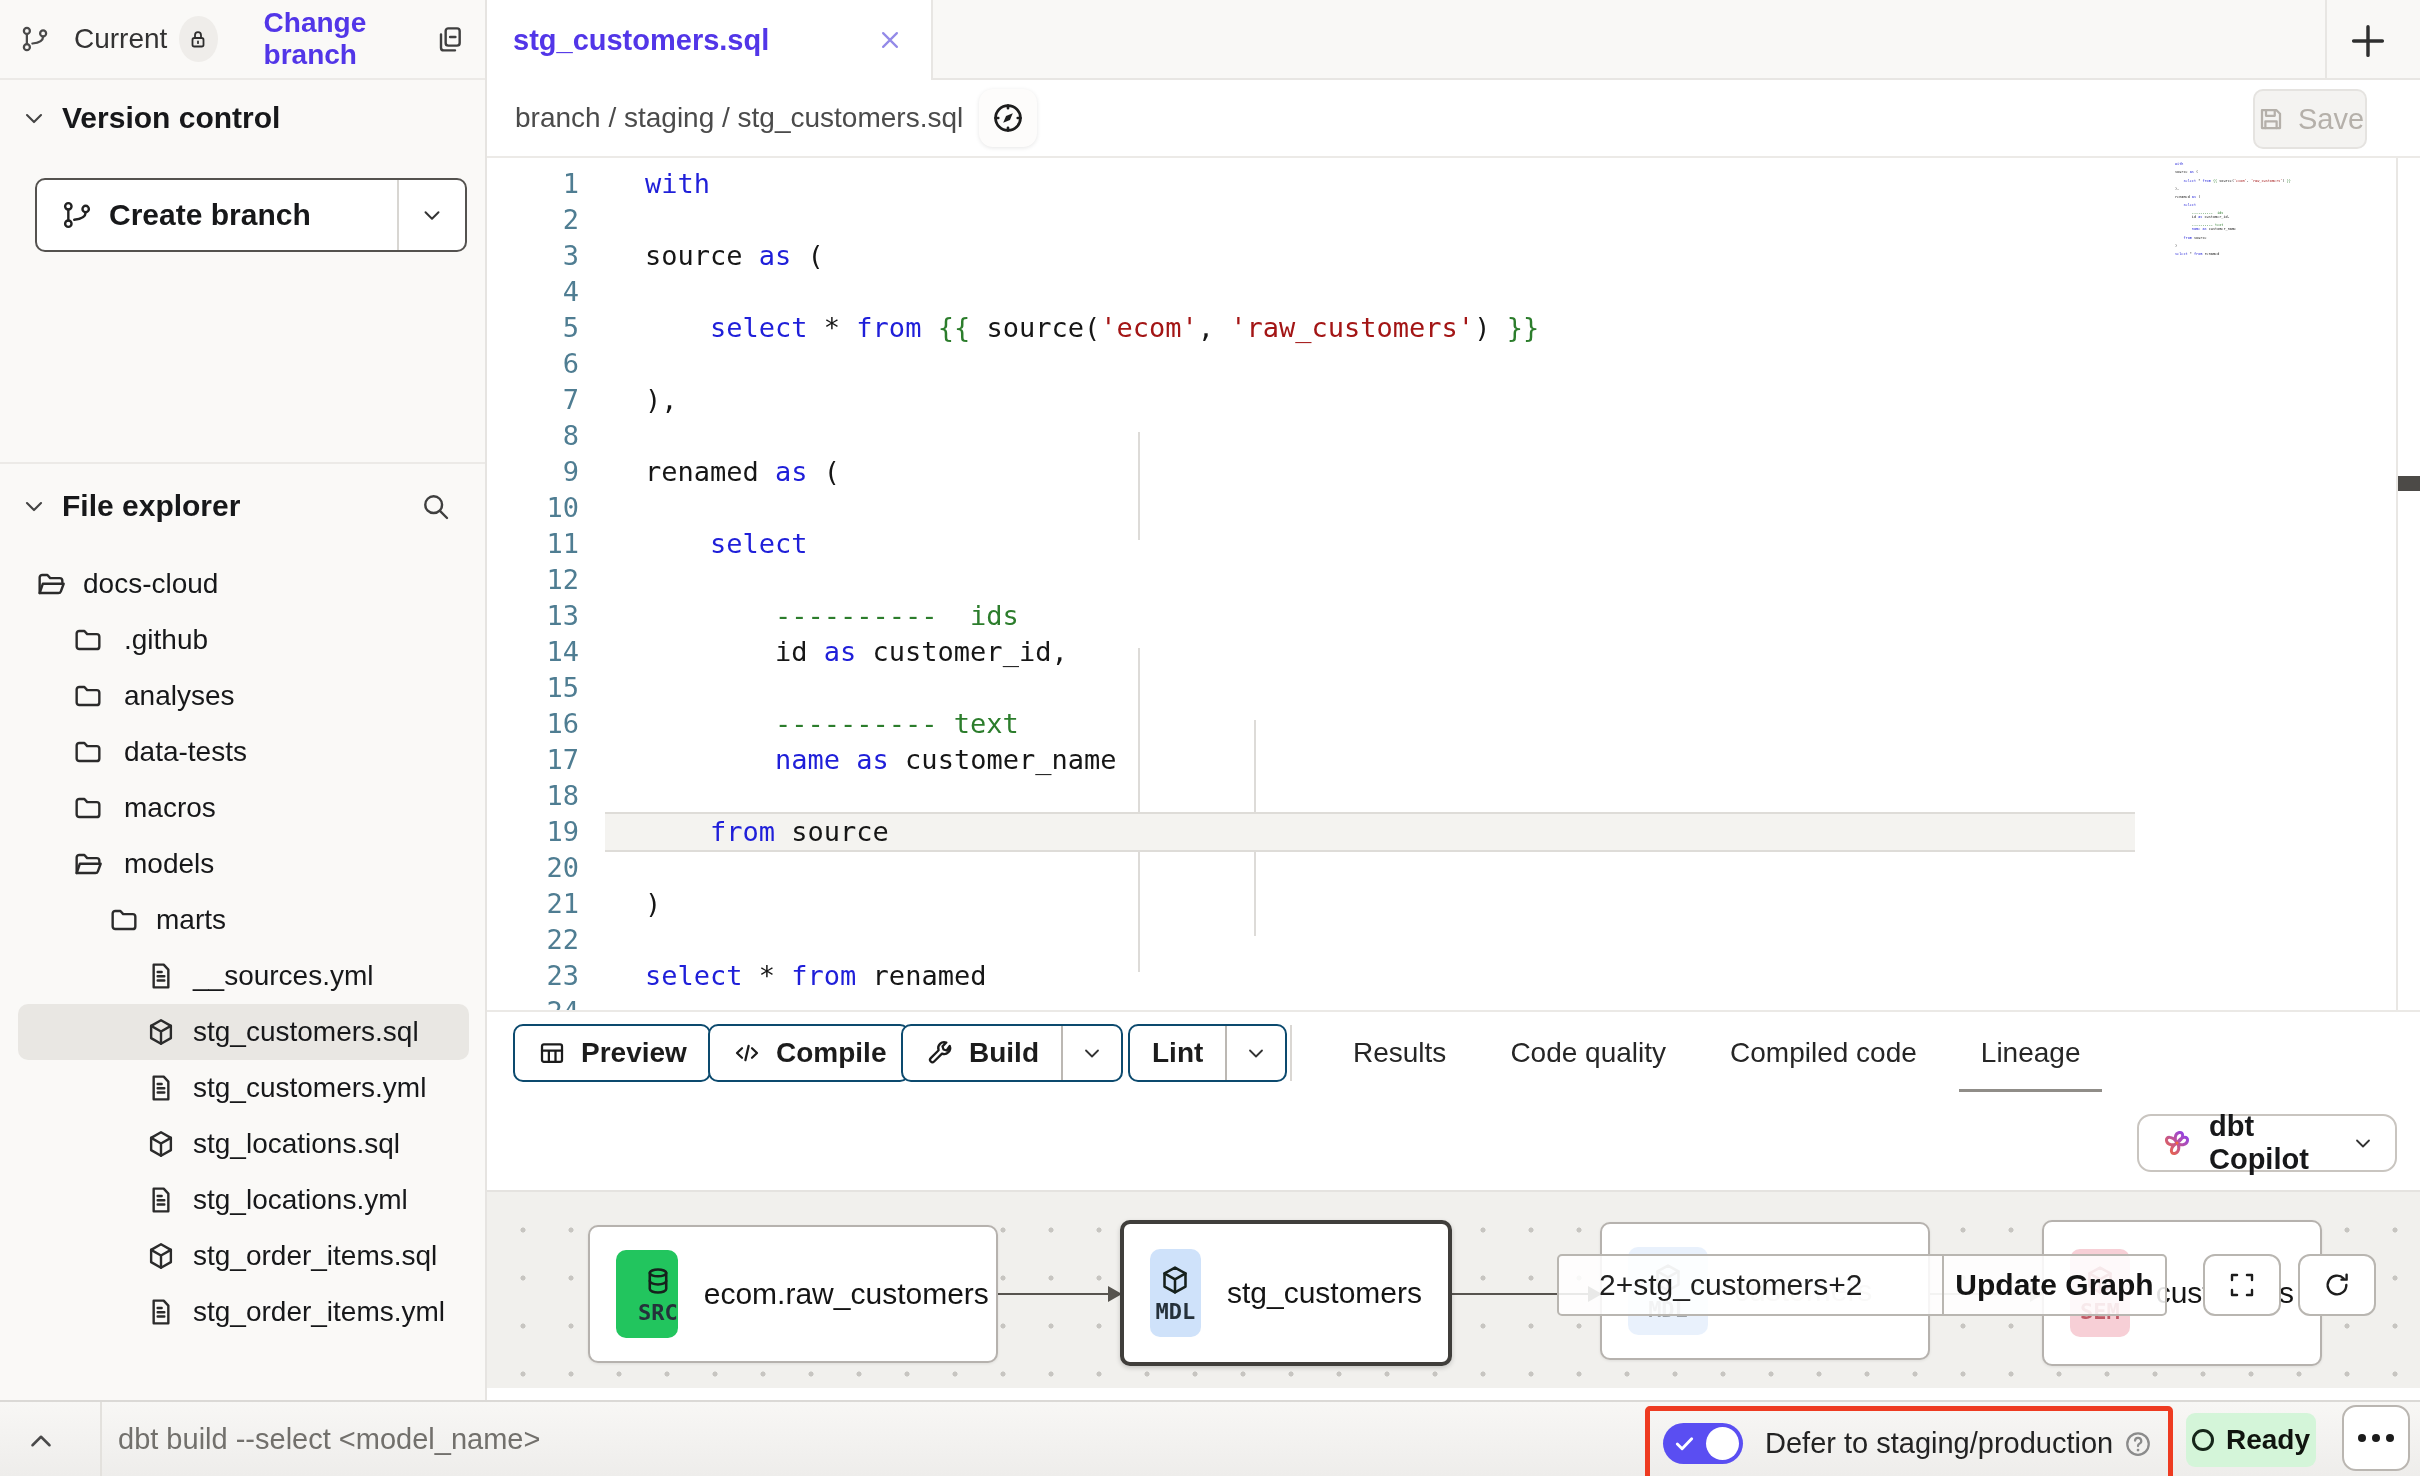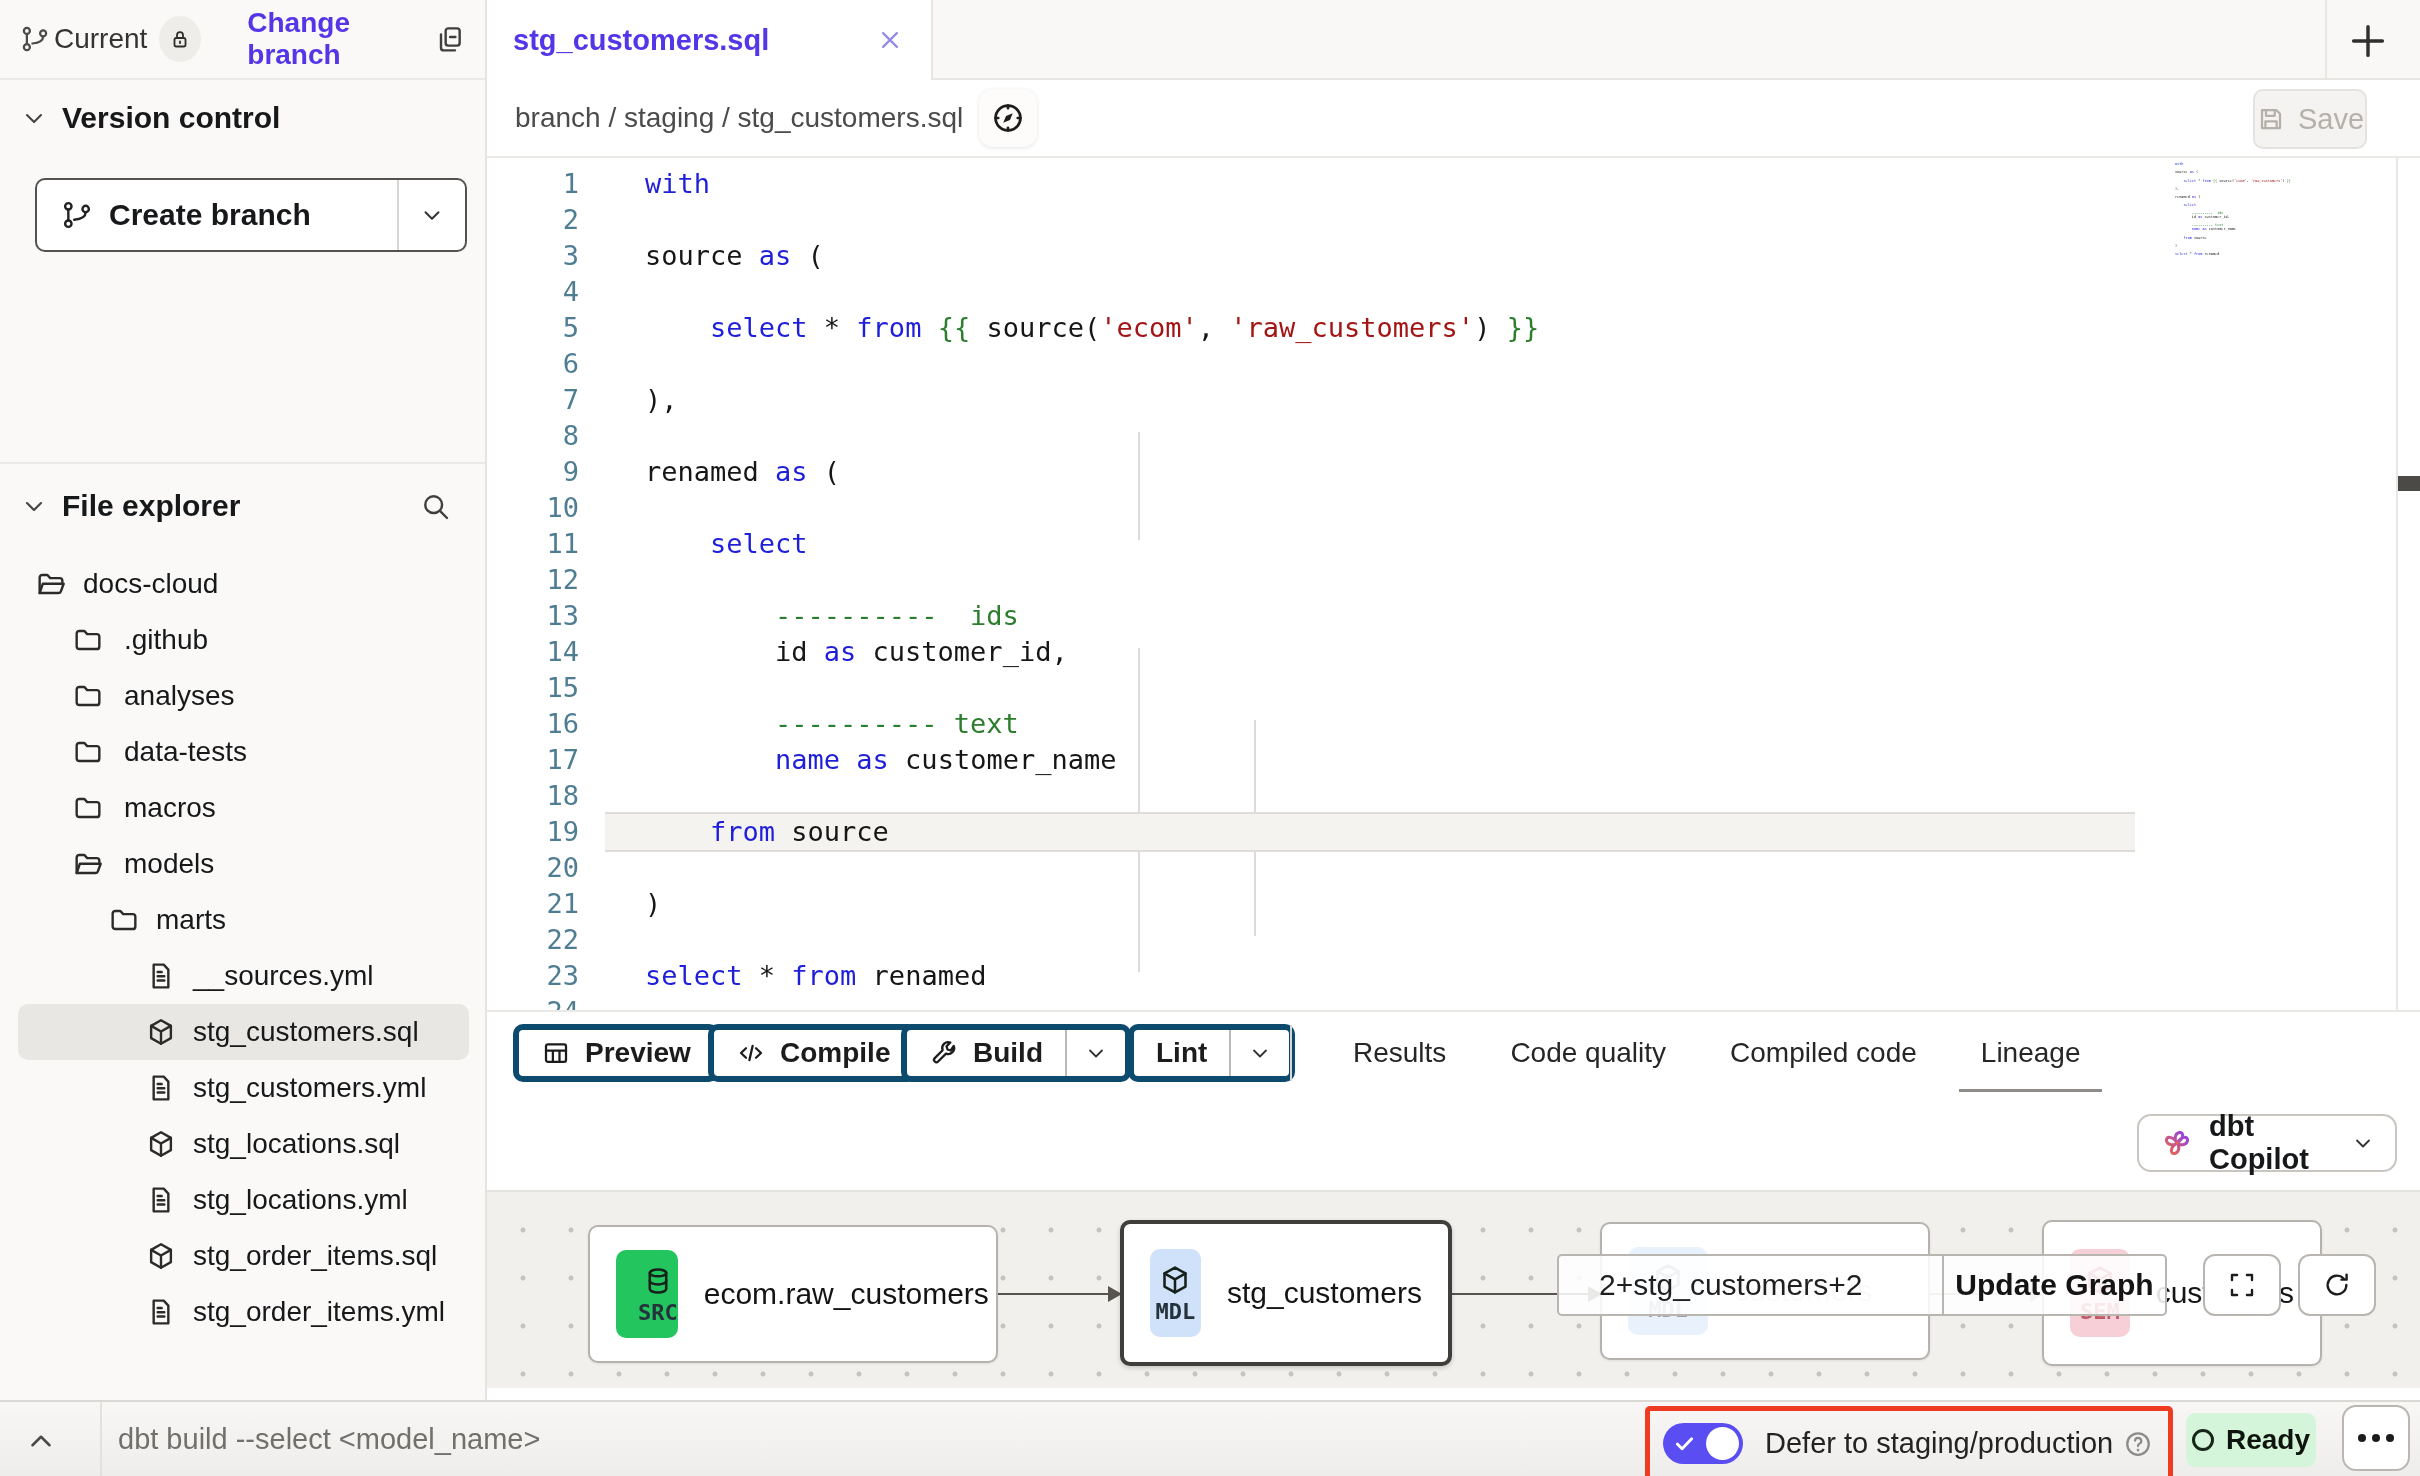--- a/index.html
+++ b/index.html
@@ -6,21 +6,21 @@
   html,body { background:#fff; }
   body { font-family:"Liberation Sans", sans-serif; color:#1c1c1c; }
   #app { position:relative; width:2420px; height:1476px; background:#fff; overflow:hidden; }
   .ic { display:inline-flex; align-items:center; justify-content:center; flex:0 0 auto; }
   .ic svg { width:100%; height:100%; display:block; }
 
   
   #sidebar { position:absolute; left:0; top:0; width:487px; height:1400px; background:#faf9f7; border-right:2px solid #e6e4e1; }
   #vc-top { position:absolute; left:0; top:0; width:100%; height:80px; display:flex; align-items:center; padding:0 20px; border-bottom:2px solid #eceae7; }
   #vc-top .branch-ic { width:30px; height:30px; color:#4a4a4a; }
-  #vc-top .cur { font-size:28px; color:#333; margin-left:4px; }
+  #vc-top .cur { font-size:28px; color:#333; margin-left:24px; }
   .lock-badge { width:46px; height:46px; border-radius:50%; background:#efedea; display:flex; align-items:center; justify-content:center; margin-left:12px; }
   .lock-badge .ic { width:24px; height:24px; color:#2e2e2e; }
   #change-branch { font-size:28px; font-weight:600; color:#5236e8; margin-left:46px; cursor:pointer; }
   #copy-btn { width:32px; height:32px; color:#3f3f3f; margin-left:auto; }
 
   .section-head { display:flex; align-items:center; gap:14px; padding:0 20px; height:60px; }
   .section-head .chev { width:28px; height:28px; color:#444; }
   .section-head .t { font-size:30px; font-weight:700; color:#17181a; }
   #vc-head { position:absolute; top:88px; left:0; width:100%; }
 
@@ -71,21 +71,21 @@
   .code-row.active .lc { width:1530px; background:#f4f3f0; border-top:2px solid #dedcd8; border-bottom:2px solid #dedcd8; margin:-2px 0; }
   .c-k { color:#1f1fd9; } .c-d { color:#161616; } .c-g { color:#2c7d2c; } .c-s { color:#a31515; }
   .guide { position:absolute; width:2px; background:#dddbd8; }
   #minimap { position:absolute; left:1688px; top:4px; width:126px; height:110px; overflow:hidden; cursor:pointer; }
   #mm-pre { font-family:"DejaVu Sans Mono", monospace; font-size:10.5px; line-height:12.2px; white-space:pre; transform:scale(.3333); transform-origin:0 0; }
   #scroll-track { position:absolute; left:1909px; top:0; height:100%; width:2px; background:#e9e7e4; }
   #scroll-thumb { position:absolute; left:1911px; top:318px; width:22px; height:15px; background:#4c4a47; cursor:pointer; }
 
   
   #toolbar { position:absolute; left:0; top:1010px; width:100%; height:82px; background:#fff; border-top:2px solid #ebe9e6; }
-  .tbtn { position:absolute; top:12px; height:58px; background:#fff; border:6px solid #0c4a6e; border-radius:10px; display:flex; align-items:center; cursor:pointer; }
+  .tbtn { position:absolute; top:12px; height:58px; background:#fff; border:2px solid #0c4a6e; border-radius:10px; display:flex; align-items:center; cursor:pointer; }
   .tbtn .seg { display:flex; align-items:center; gap:14px; padding:0 22px; height:100%; }
   .tbtn .ic { width:30px; height:30px; color:#1c1c1c; }
   .tbtn .t { font-size:28px; font-weight:600; color:#1c1c1c; }
   .tbtn .dsep { width:2px; height:100%; background:#bcb8b3; }
   .tbtn .dseg { width:58px; height:100%; display:flex; align-items:center; justify-content:center; }
   .tbtn .dseg .ic { width:24px; height:24px; color:#333; }
   #tb-divider { position:absolute; left:803px; top:13px; width:2px; height:56px; background:#dad7d3; }
   #results-tabs { position:absolute; left:866px; top:0; height:82px; display:flex; align-items:center; gap:64px; }
   .rtab { position:relative; height:100%; display:flex; align-items:center; font-size:28px; color:#262626; cursor:pointer; }
   .rtab.active::after { content:''; position:absolute; left:-22px; right:-22px; bottom:0; height:5px; background:#908d88; }

